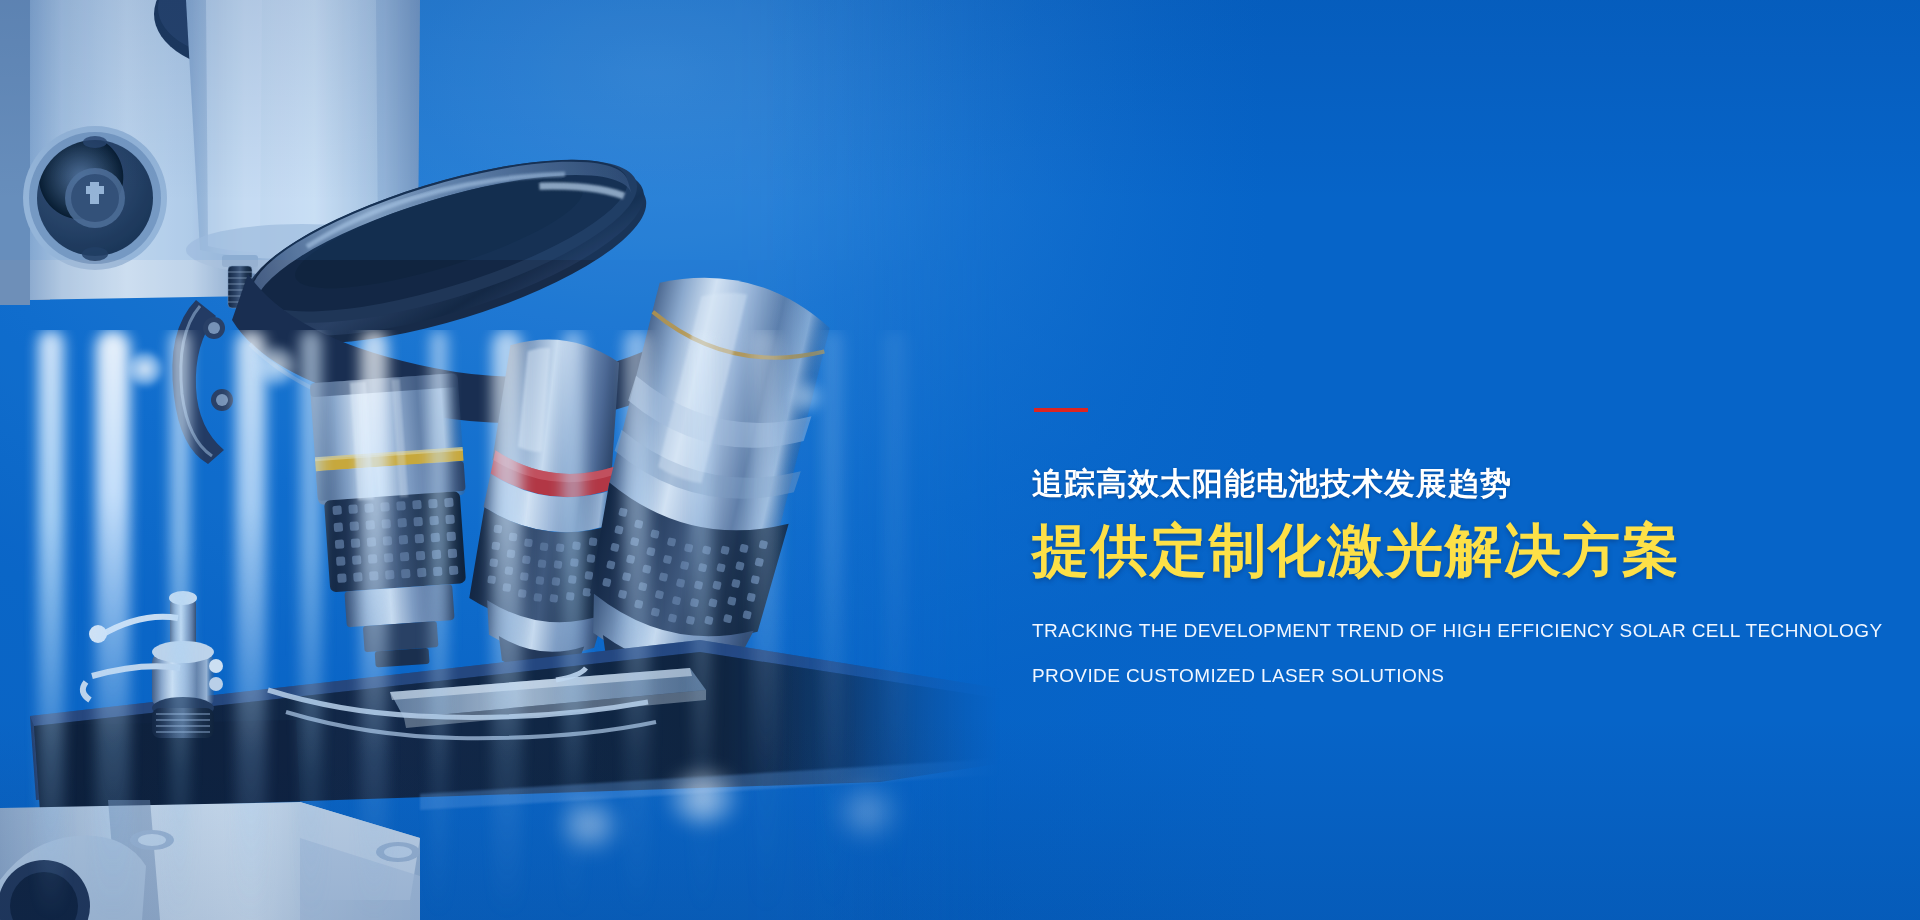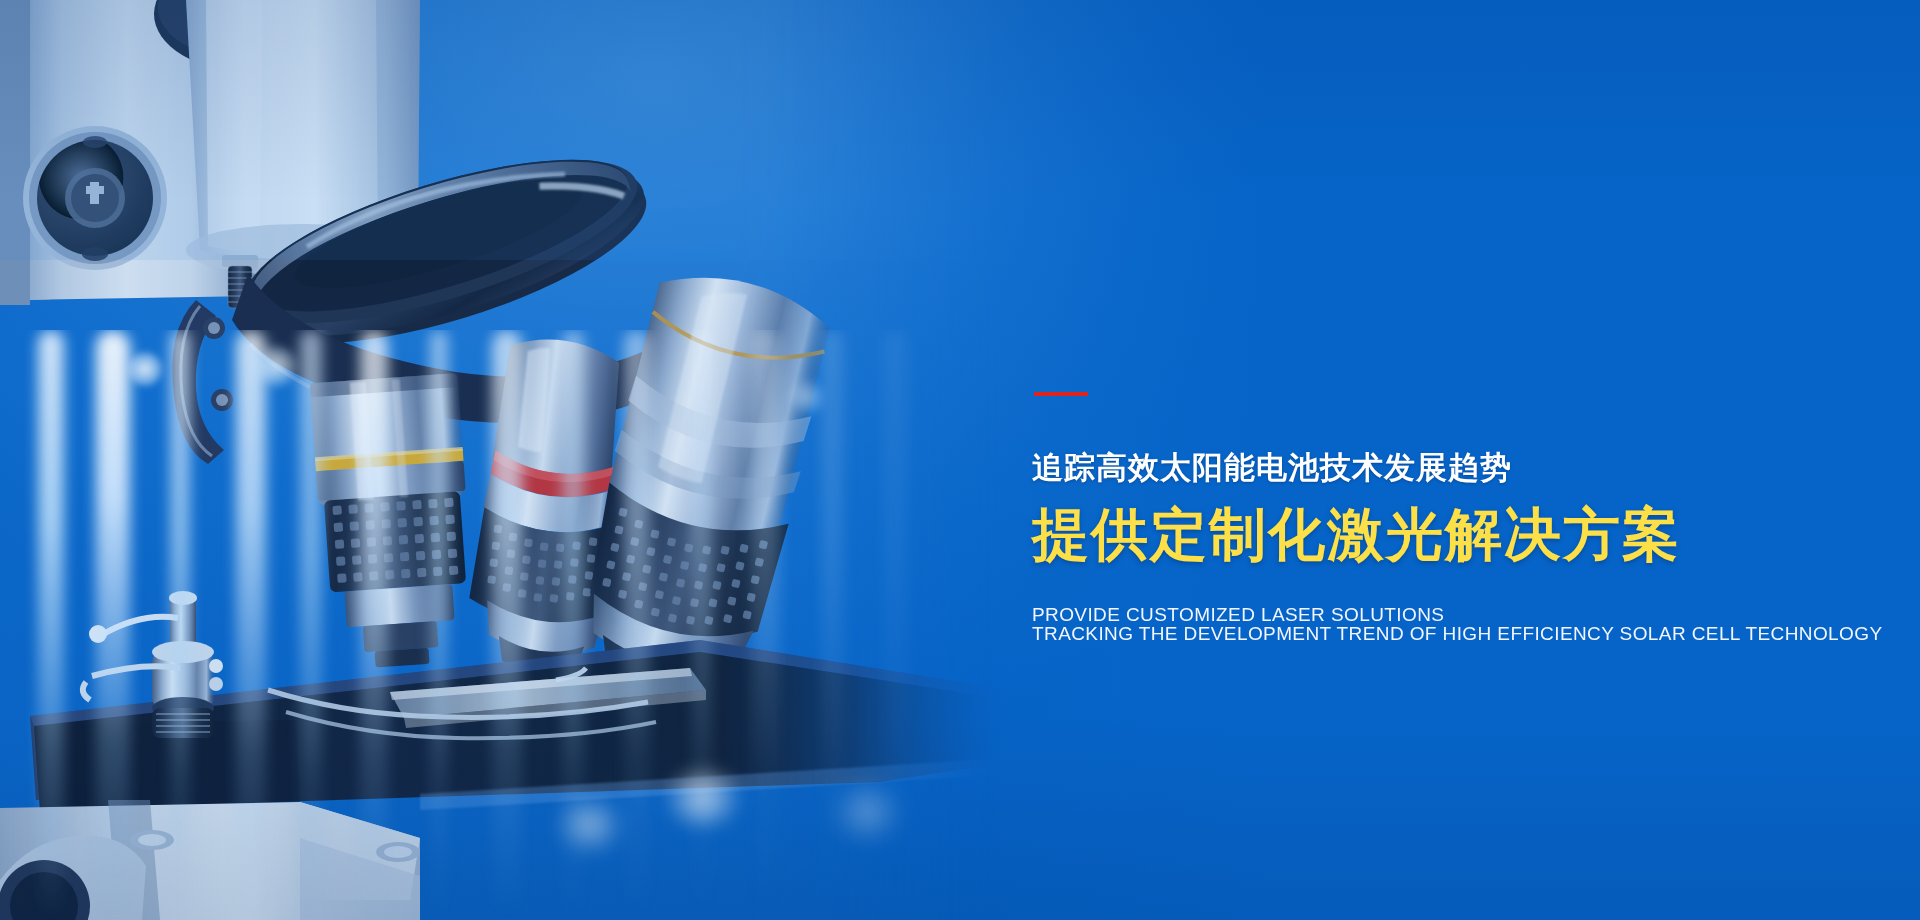--- a/index.html
+++ b/index.html
@@ -34,21 +34,21 @@
   }
   .photo svg{display:block;width:1010px;height:920px;}
 
   
   .streaks{position:absolute;left:0;top:330px;width:1010px;height:590px;overflow:hidden;
     -webkit-mask-image:linear-gradient(90deg,#000 0%,#000 62%,rgba(0,0,0,.6) 82%,rgba(0,0,0,0) 100%);
             mask-image:linear-gradient(90deg,#000 0%,#000 62%,rgba(0,0,0,.6) 82%,rgba(0,0,0,0) 100%);}
   .streak{position:absolute;top:0;height:100%;border-radius:40px;filter:blur(7px);}
 
   
-  .copy{position:absolute;left:1032px;top:392px;width:760px;}
+  .copy{position:absolute;left:1032px;top:408px;width:760px;}
   .rule{width:54px;height:4px;background:#dd2520;margin:0 0 56px 2px;}
   .kicker{
     color:#ffffff;font-size:31px;font-weight:700;letter-spacing:1px;
     line-height:1;margin:0 0 22px 0;white-space:nowrap;
     text-shadow:0 1px 3px rgba(0,28,78,.35);
   }
   .headline{
     color:#fde047;font-size:57px;font-weight:700;letter-spacing:2px;
     line-height:1.05;margin:0 0 40px 0;white-space:nowrap;
     text-shadow:0 2px 5px rgba(0,28,78,.35);
@@ -516,17 +516,17 @@
   <div style="position:absolute;left:560px;top:800px;width:60px;height:50px;border-radius:50%;background:radial-gradient(circle,#ffffff 0%,rgba(220,238,255,.45) 50%,rgba(200,230,255,0) 100%);filter:blur(10px);opacity:.6;"></div>
   <div style="position:absolute;left:836px;top:786px;width:64px;height:52px;border-radius:50%;background:radial-gradient(circle,#ffffff 0%,rgba(220,238,255,.4) 50%,rgba(200,230,255,0) 100%);filter:blur(11px);opacity:.5;"></div>
 
   <div class="bg-right"></div>
   <div class="bg-vignette"></div>
 
   <div class="copy">
     <div class="rule"></div>
     <h2 class="kicker">追踪高效太阳能电池技术发展趋势</h2>
     <h1 class="headline">提供定制化激光解决方案</h1>
+    <p class="sub">TRACKING THE DEVELOPMENT TREND OF HIGH EFFICIENCY SOLAR CELL TECHNOLOGY</p>
     <p class="sub last">PROVIDE CUSTOMIZED LASER SOLUTIONS</p>
-    <p class="sub">TRACKING THE DEVELOPMENT TREND OF HIGH EFFICIENCY SOLAR CELL TECHNOLOGY</p>
   </div>
 
 </div>
 
 </body></html>

